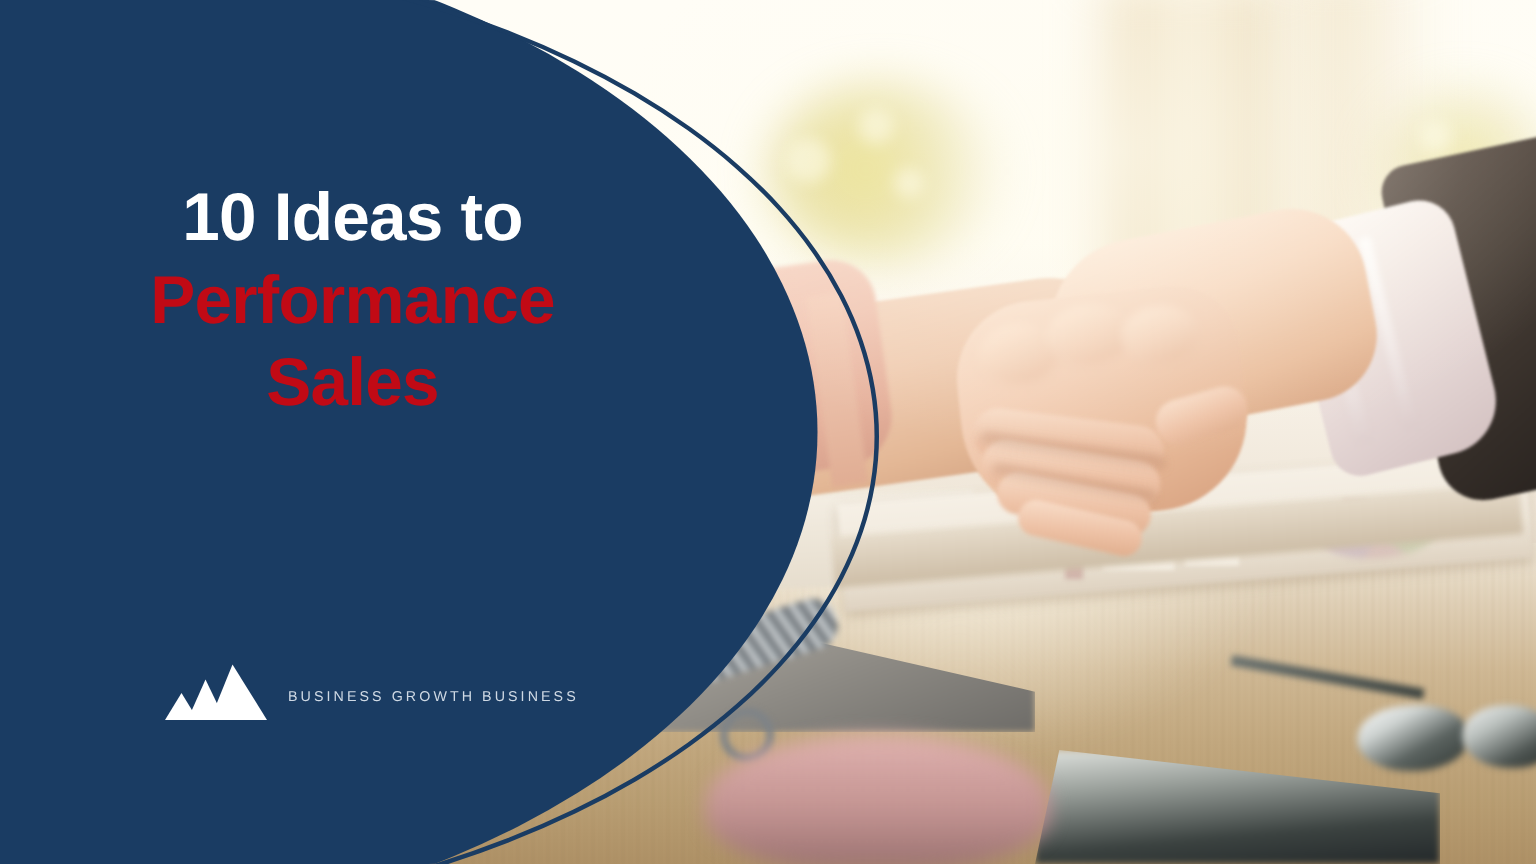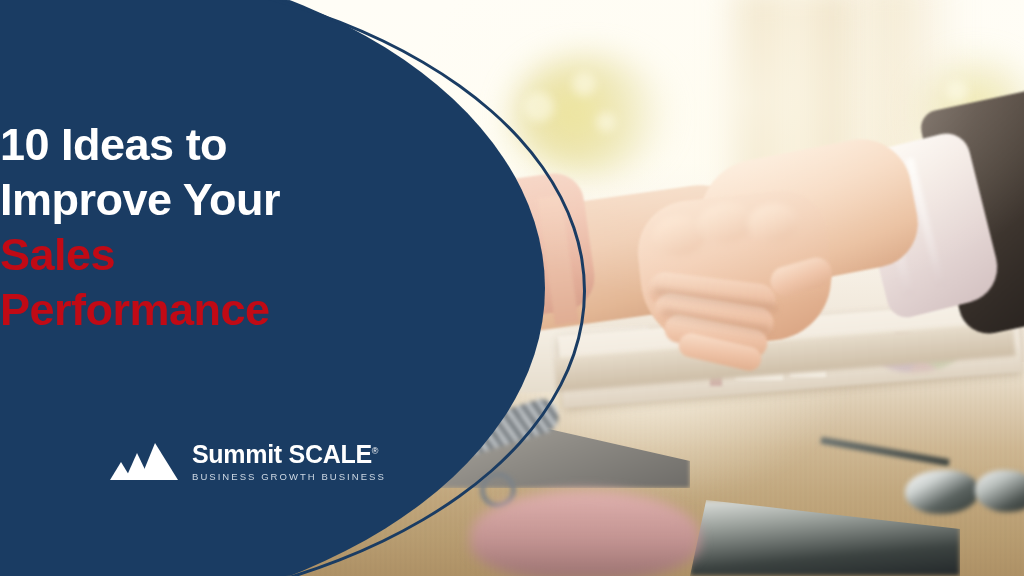--- a/index.html
+++ b/index.html
@@ -406,20 +406,21 @@
     border-radius: 50%;
     background: transparent;
     pointer-events: none;
   }
 
   
   .headline {
     position: absolute;
     left: 0; top: 122px;
     width: 470px;
+    text-align: center;
     line-height: 1.0;
   }
   .headline-line {
     display: block;
     font-size: 45px;
     font-weight: bold;
     letter-spacing: -0.5px;
     margin: 0 0 10px 0;
   }
   .hl-white { color: #ffffff; }
@@ -534,32 +535,30 @@
     <div class="finger" style="left:770px;top:262px;width:62px;height:30px;transform:rotate(-16deg);"></div>
 
     <div class="photo-glow"></div>
   </div>
 
   <div class="navy-panel"></div>
   <div class="accent-arc"></div>
 
   <div class="headline">
     <span class="headline-line hl-white">10 Ideas to</span>
-    <span class="headline-line hl-white">Improve Your</span>
+    <span class="headline-line hl-red">Performance</span>
     <span class="headline-line hl-red">Sales</span>
-    <span class="headline-line hl-red">Performance</span>
   </div>
 
   <div class="logo">
     <span class="logo-mark">
       <svg width="68" height="40" viewBox="0 0 68 40" aria-hidden="true">
         <polygon points="13,40 0,40 11,22 22,40" fill="#ffffff"></polygon>
         <polygon points="31,40 15,40 27,13 40,40" fill="#ffffff"></polygon>
         <polygon points="59,40 30,40 45,3 68,40" fill="#ffffff"></polygon>
       </svg>
     </span>
     <span class="logo-text">
-      <span class="logo-name"><span class="light">Summit</span><span>&nbsp;</span><span>SCALE</span><span class="logo-reg">®</span></span>
       <span class="logo-tagline">BUSINESS GROWTH BUSINESS</span>
     </span>
   </div>
 
 </div>
 
 </body></html>

